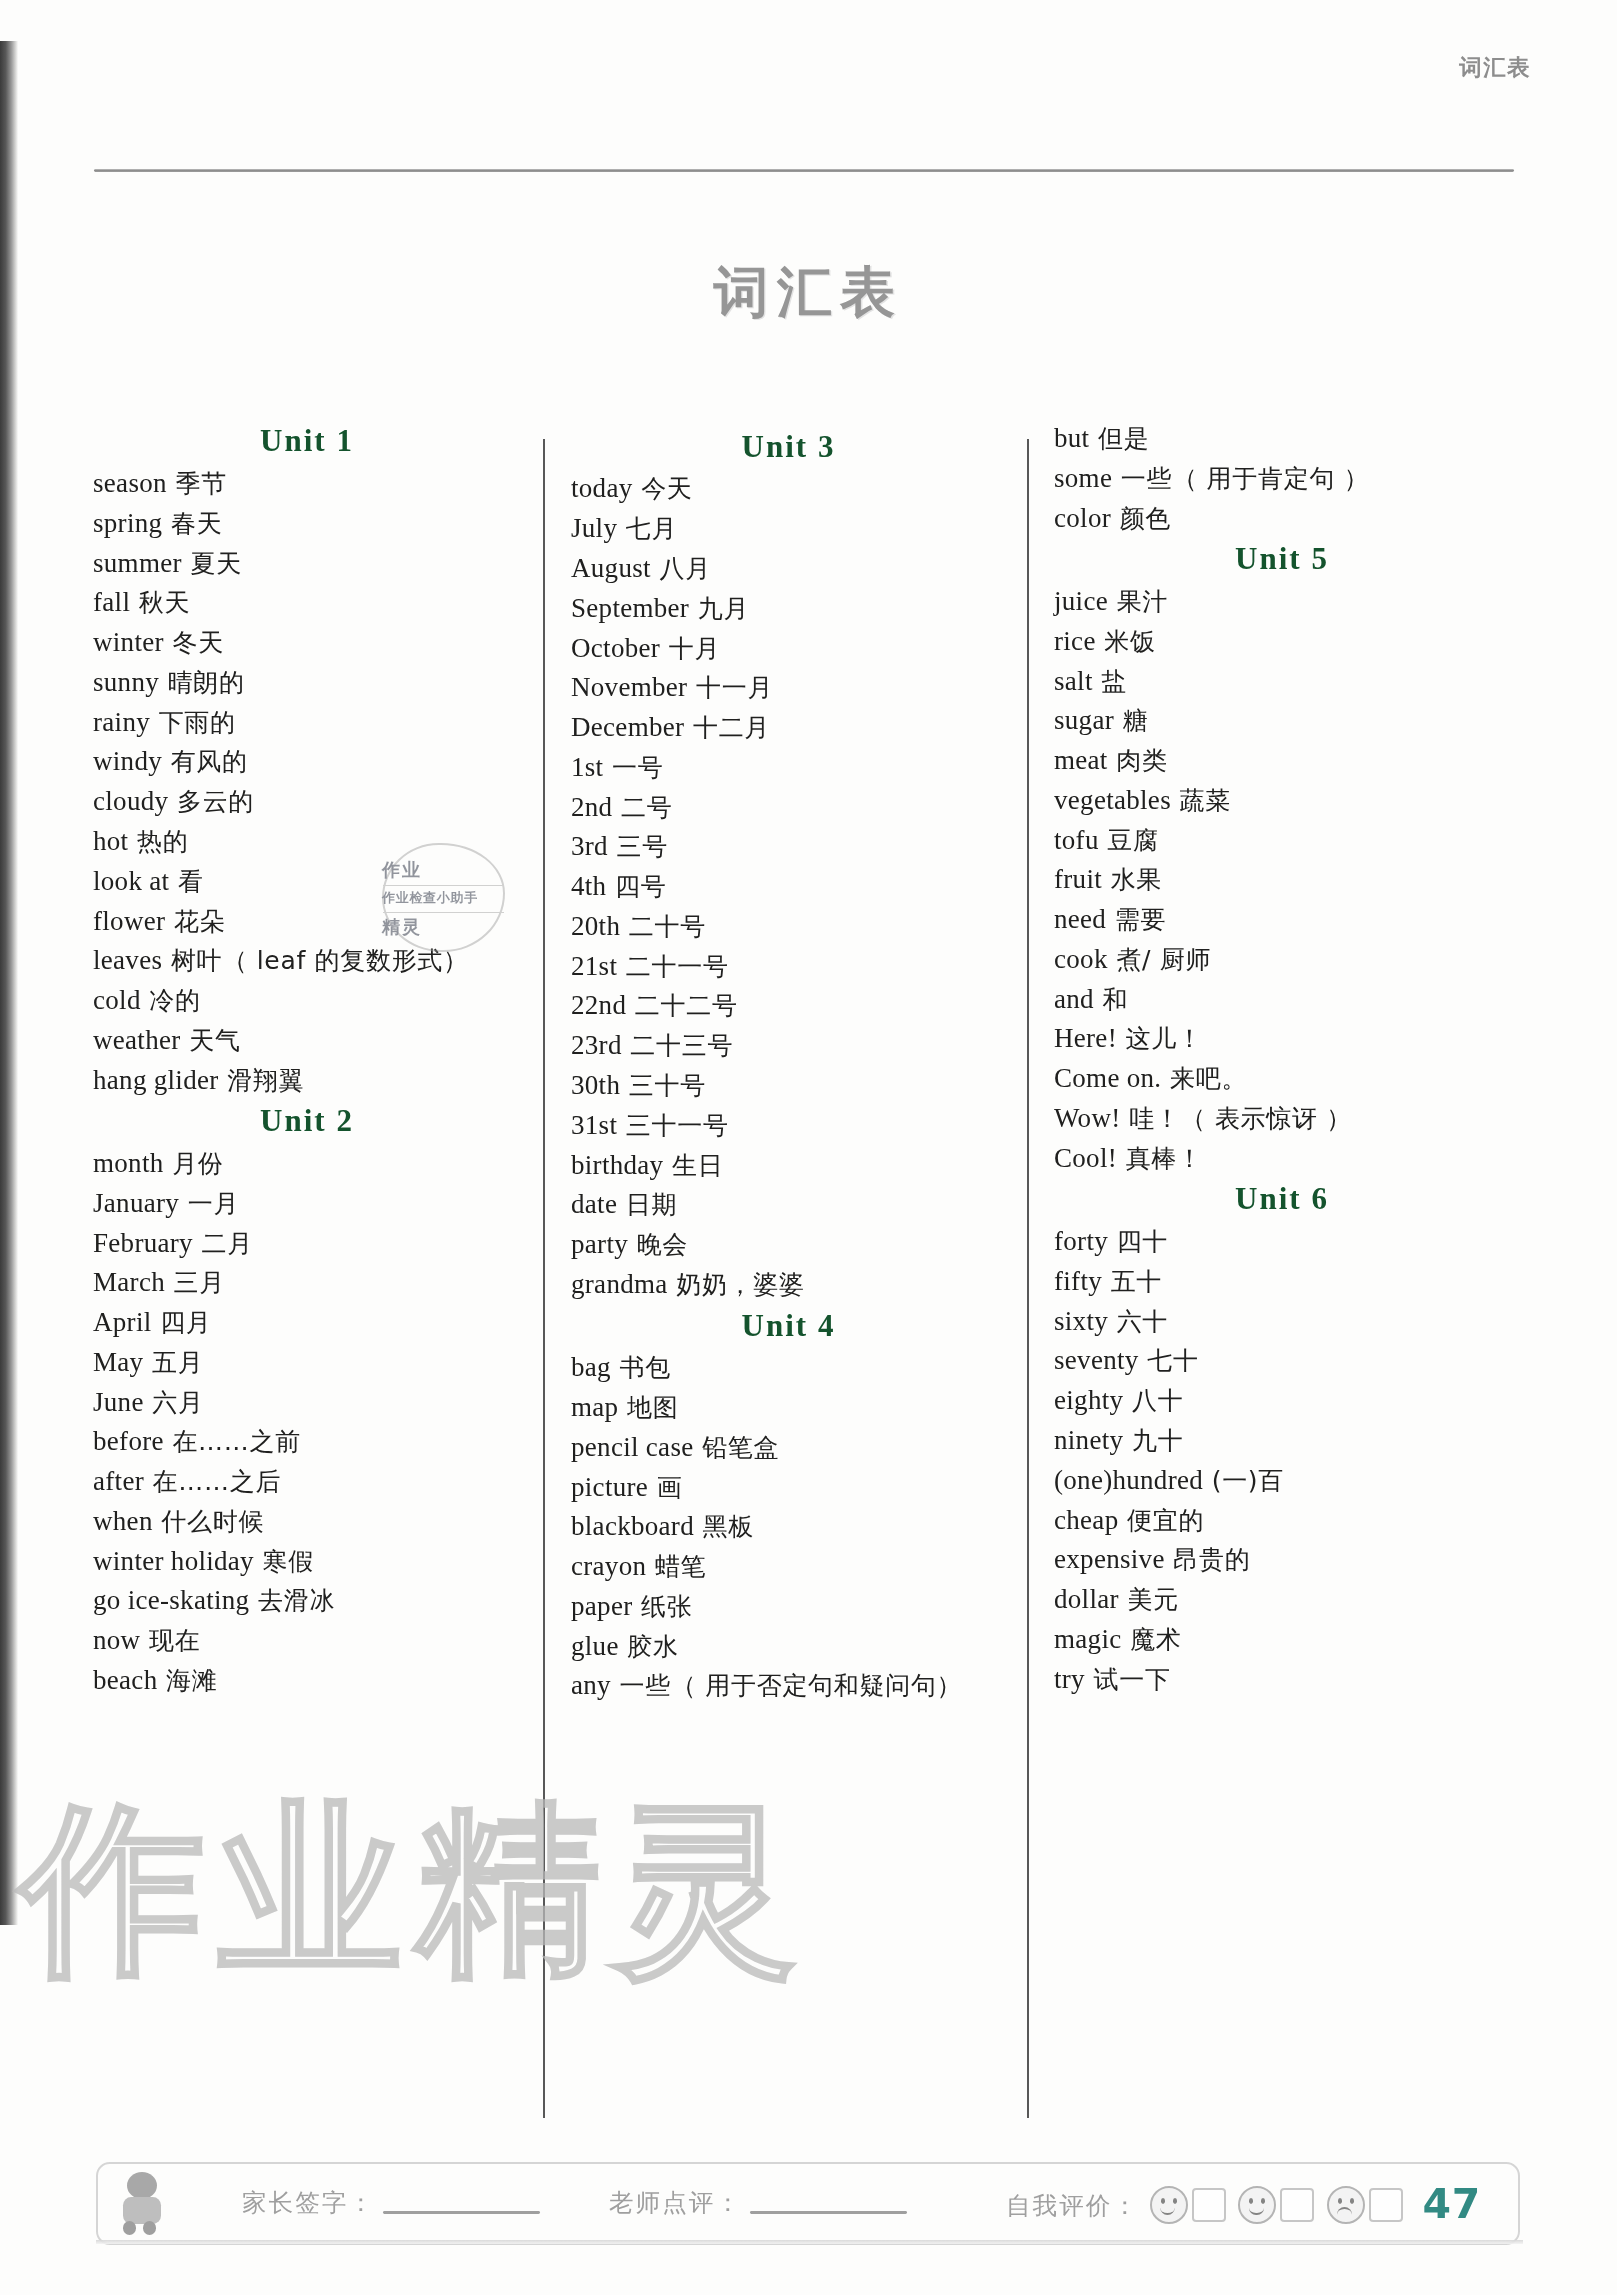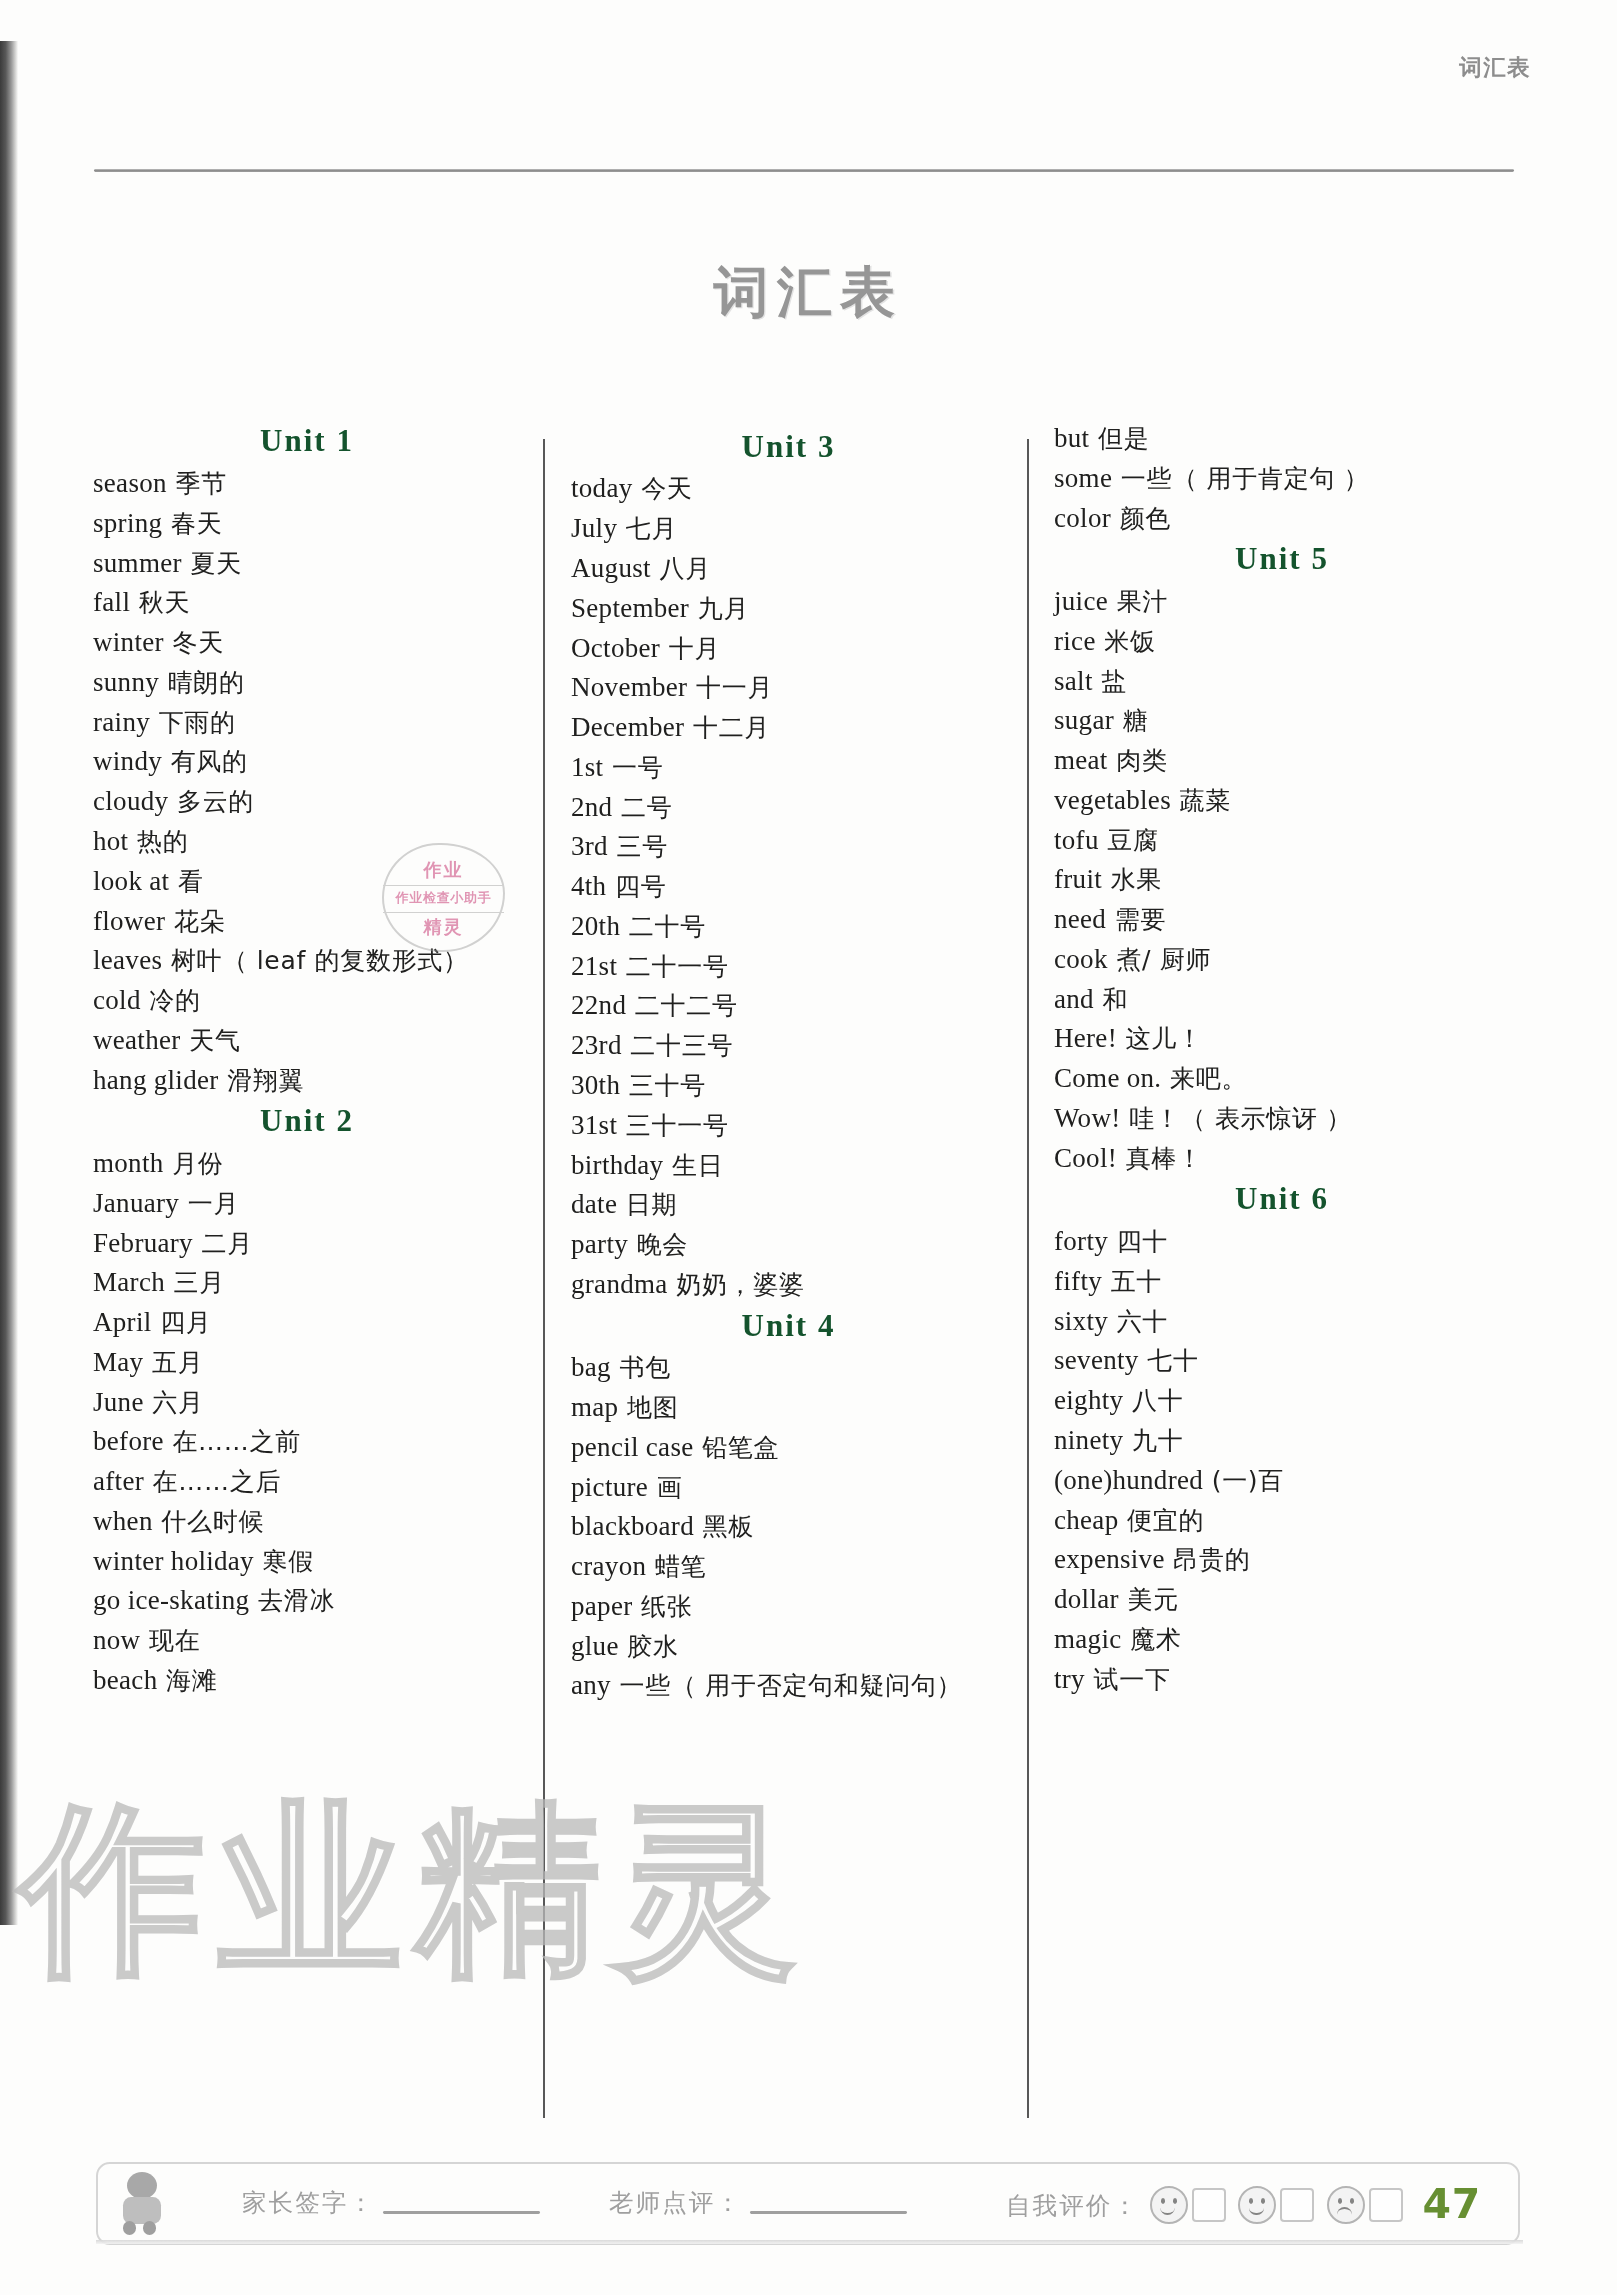--- a/index.html
+++ b/index.html
@@ -98,23 +98,23 @@
   .stamp .shape{
     position:absolute;inset:0;
     border:2px solid #9c9c9c;
     border-radius:46% 52% 50% 48%/50% 46% 54% 50%;
   }
   .stamp .band{
     position:absolute;left:1.4px;right:1.4px;top:42px;height:26px;
     border-top:1.4px solid #9c9c9c;border-bottom:1.4px solid #9c9c9c;
   }
   .stamp .t{
-    position:absolute;width:100%;text-align:center;
-    font-family:"DejaVu Sans","Liberation Sans",sans-serif;
-    color:#be185d;font-weight:700;
+    position:absolute;width:100%;
+    font-family:"DejaVu Sans","Liberation Sans",sans-serif;
+    color:#0f172a;font-weight:700;
   }
   .stamp .t1{top:15px;font-size:18px;letter-spacing:2px;}
   .stamp .t2{top:46px;font-size:13px;letter-spacing:0.7px;}
   .stamp .t3{top:72px;font-size:18px;letter-spacing:2px;}
 
   
   .watermark{
     position:absolute;left:20.5px;top:1768px;width:683px;
     font-family:"DejaVu Sans","Liberation Sans",sans-serif;
     font-size:184px;font-weight:700;letter-spacing:13.7px;
@@ -171,21 +171,21 @@
     border-bottom:2px solid #6f6f6f;border-radius:0 0 15px 15px;}
   .face.neutral .mouth{border-bottom:2px solid #6f6f6f;border-radius:0 0 15px 15px;height:4.8px;}
   .face.sad .mouth{border-bottom:none;border-top:2px solid #6f6f6f;border-radius:15px 15px 0 0;bottom:5.5px;height:7.5px;}
   .checkbox{
     width:30px;height:30px;border:2px solid #bdbdbd;border-radius:4.1px;
     margin-right:12.3px;background:#fff;
   }
   .page-num{
     position:absolute;right:37px;top:16.4px;
     font-family:"DejaVu Sans","Liberation Sans",sans-serif;
-    font-weight:700;font-size:41px;color:#4d7c0f;letter-spacing:0.7px;
+    font-weight:700;font-size:41px;color:#0f766e;letter-spacing:0.7px;
   }
   .footer-shadow{
     position:absolute;left:96px;top:2240px;width:1427px;height:4.1px;
     background:linear-gradient(180deg,#d6d6d6,#f3f3f3);opacity:.9;
   }
 </style>
 </head>
 <body>
 
 <div class="page">

